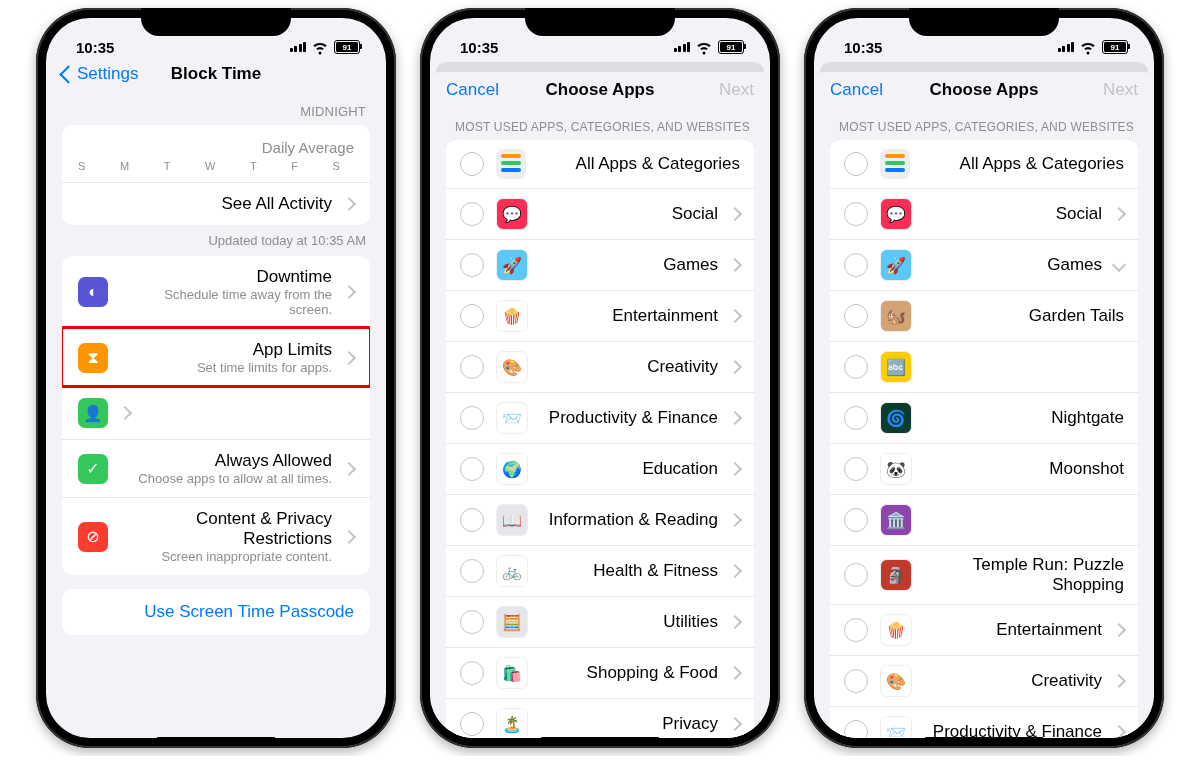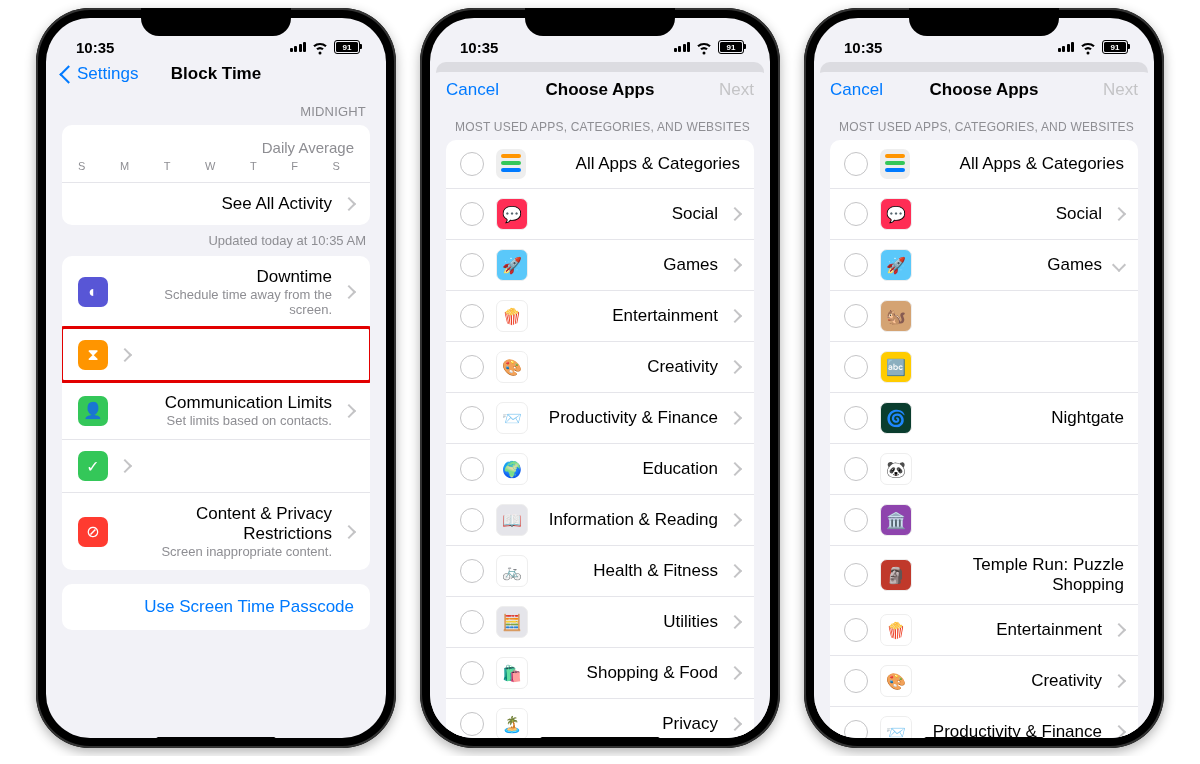--- a/index.html
+++ b/index.html
@@ -175,32 +175,36 @@
           <div class="row">
             <div class="icon" style="background:var(--purple)">◐</div>
             <div class="two-line" style="flex:1">
               <div class="t1">Downtime</div>
               <div class="t2">Schedule time away from the screen.</div>
             </div>
             <span class="chev"></span>
           </div>
           <div class="row highlight">
             <div class="icon" style="background:var(--orange)">⧗</div>
+            <div class="two-line" style="flex:1">
+              <div class="t1">App Limits</div>
+              <div class="t2">Set time limits for apps.</div>
+            </div>
             <span class="chev"></span>
           </div>
           <div class="row">
             <div class="icon" style="background:#34c759">👤</div>
-            <div class="two-line" style="flex:1">
-              <div class="t1">Communication Limits</div>
-              <div class="t2">Set limits based on contacts.</div>
-            </div>
             <span class="chev"></span>
           </div>
           <div class="row">
             <div class="icon" style="background:#34c759">✓</div>
+            <div class="two-line" style="flex:1">
+              <div class="t1">Always Allowed</div>
+              <div class="t2">Choose apps to allow at all times.</div>
+            </div>
             <span class="chev"></span>
           </div>
           <div class="row">
             <div class="icon" style="background:var(--red)">⊘</div>
             <div class="two-line" style="flex:1">
               <div class="t1">Content &amp; Privacy Restrictions</div>
               <div class="t2">Screen inappropriate content.</div>
             </div>
             <span class="chev"></span>
           </div>
@@ -371,33 +375,35 @@
             </div>
             <div class="crow">
               <div class="circle"></div>
               <div class="app-icon" style="background:#5ac8fa;border:0.5px solid #eee">🚀</div>
               <span class="lbl">Games</span>
               <span class="chev down"></span>
             </div>
             <div class="crow">
               <div class="circle"></div>
               <div class="app-icon" style="background:#d4a373;border:0.5px solid #eee">🐿️</div>
+              <span class="lbl">Garden Tails</span>
             </div>
             <div class="crow">
               <div class="circle"></div>
               <div class="app-icon" style="background:#ffcc00;border:0.5px solid #eee">🔤</div>
             </div>
             <div class="crow">
               <div class="circle"></div>
               <div class="app-icon" style="background:#0a3d2e;border:0.5px solid #eee">🌀</div>
               <span class="lbl">Nightgate</span>
             </div>
             <div class="crow">
               <div class="circle"></div>
               <div class="app-icon" style="background:#fff;border:0.5px solid #eee">🐼</div>
+              <span class="lbl">Moonshot</span>
             </div>
             <div class="crow">
               <div class="circle"></div>
               <div class="app-icon" style="background:#8e44ad;border:0.5px solid #eee">🏛️</div>
             </div>
             <div class="crow">
               <div class="circle"></div>
               <div class="app-icon" style="background:#c0392b;border:0.5px solid #eee">🗿</div>
               <span class="lbl">Temple Run: Puzzle Shopping</span>
             </div>

